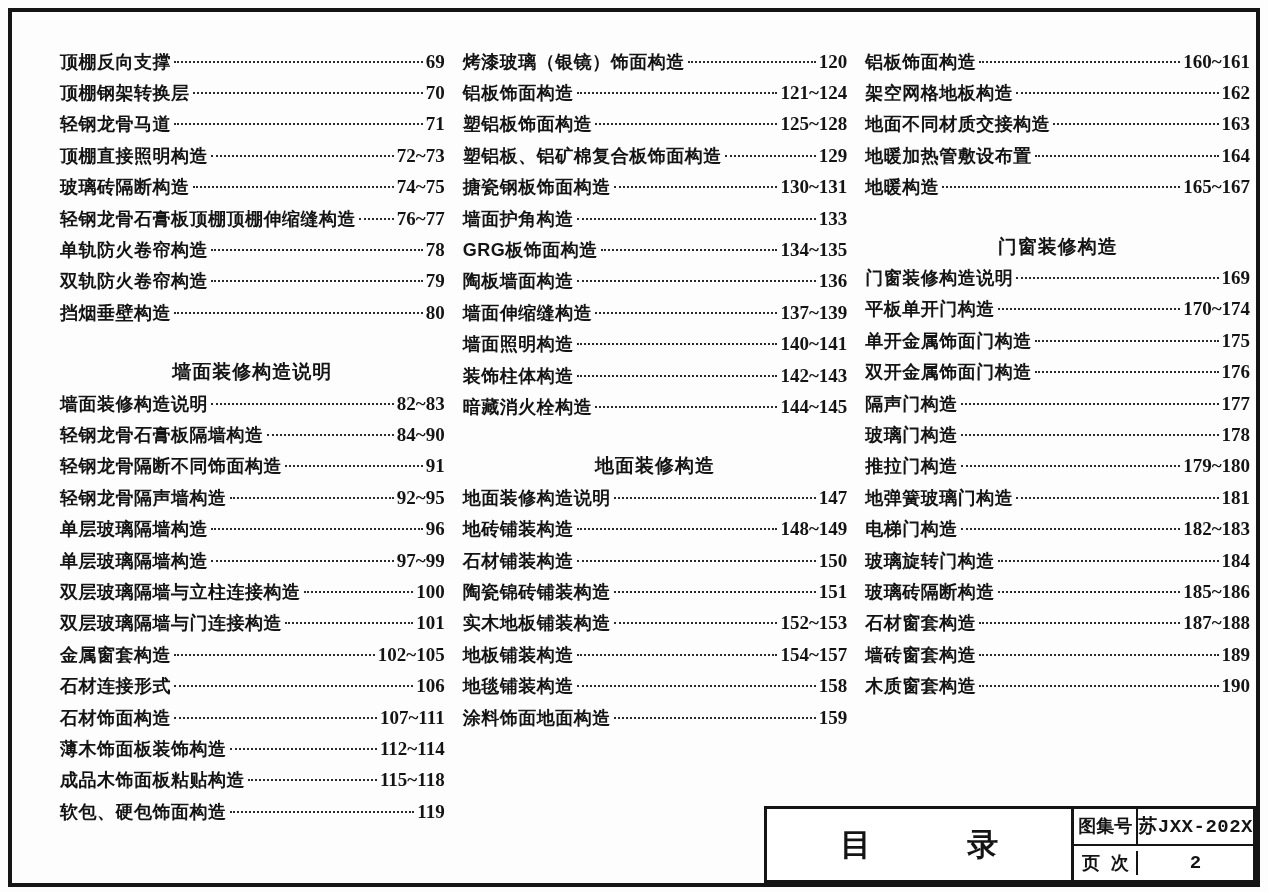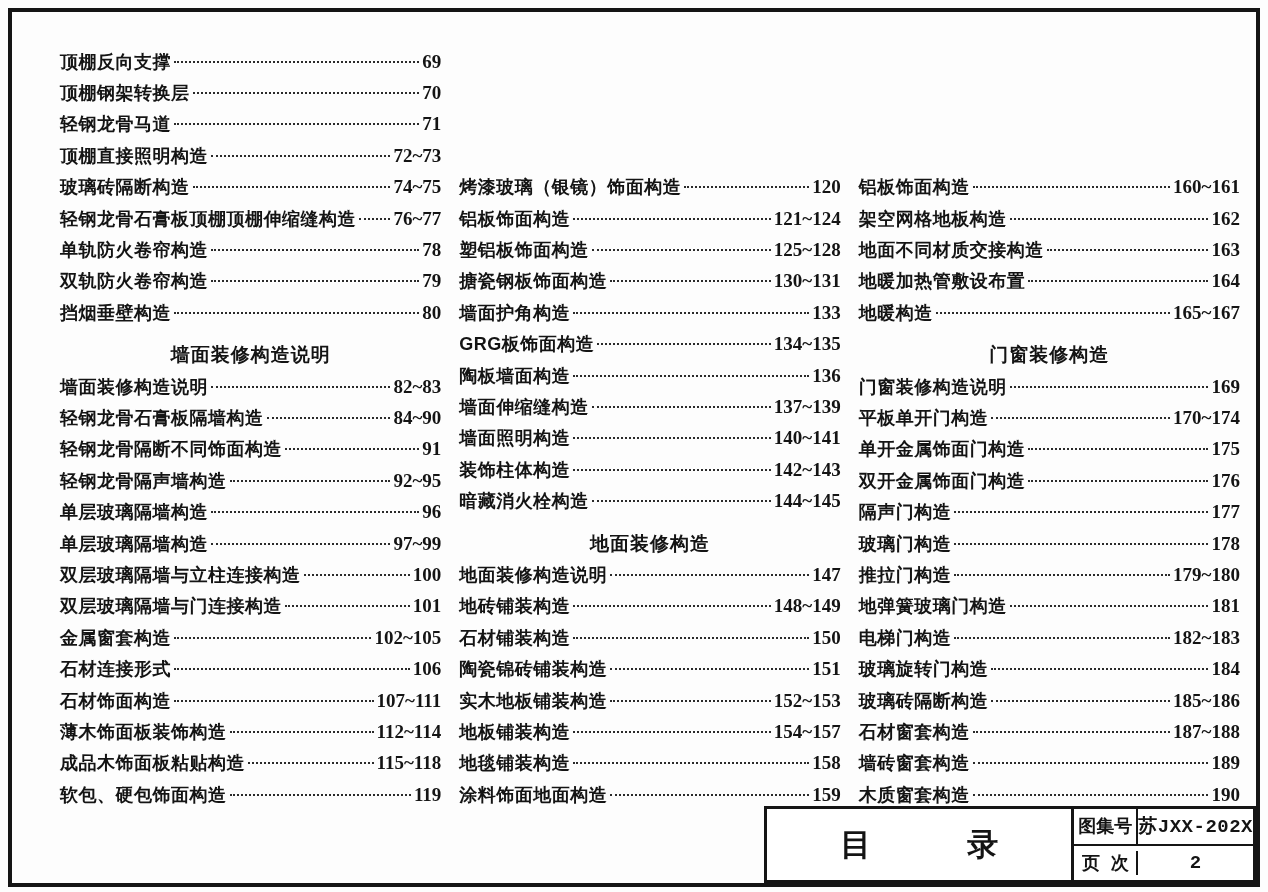--- a/index.html
+++ b/index.html
@@ -9,24 +9,23 @@
   .sheet { position: relative; width: 1268px; height: 892px; background: #fdfdfd; }
 
   .frame {
     position: absolute;
     left: 8px; top: 8px; right: 8px; bottom: 5px;
     border: 4px solid #151515;
   }
 
   .columns {
     position: absolute;
-    left: 48px; top: 34px; right: 16px;
+    left: 48px; top: 34px; right: 6px;
     display: flex;
     gap: 18px;
-    align-items: flex-end;
   }
   .col { flex: 1; min-width: 0; }
 
   .row {
     display: flex;
     align-items: center;
     height: 31.4px;
     font-size: 18px;
     font-weight: 700;
     white-space: nowrap;
@@ -36,21 +35,21 @@
     flex: 1 1 auto;
     height: 0;
     border-bottom: 2px dotted #2a2a2a;
     margin: 0 3px;
     min-width: 12px;
   }
   .row .pg { flex: 0 0 auto; font-family: "Liberation Serif", "DejaVu Serif", serif; font-size: 19px; font-weight: 700; }
 
   .heading {
     height: 31.4px;
-    margin-top: 11px;
+    margin-top: 28px;
     display: flex;
     align-items: center;
     justify-content: center;
     font-size: 19px;
     font-weight: 700;
     letter-spacing: 1px;
   }
 
   .titleblock {
     position: absolute;
@@ -228,20 +227,25 @@
           </div>
           <div class="row">
             <span class="title">铝板饰面构造</span>
             <span class="leader"></span>
             <span class="pg">121~124</span>
           </div>
           <div class="row">
             <span class="title">塑铝板饰面构造</span>
             <span class="leader"></span>
             <span class="pg">125~128</span>
+          </div>
+          <div class="row">
+            <span class="title">塑铝板、铝矿棉复合板饰面构造</span>
+            <span class="leader"></span>
+            <span class="pg">129</span>
           </div>
           <div class="row">
             <span class="title">搪瓷钢板饰面构造</span>
             <span class="leader"></span>
             <span class="pg">130~131</span>
           </div>
           <div class="row">
             <span class="title">墙面护角构造</span>
             <span class="leader"></span>
             <span class="pg">133</span>

